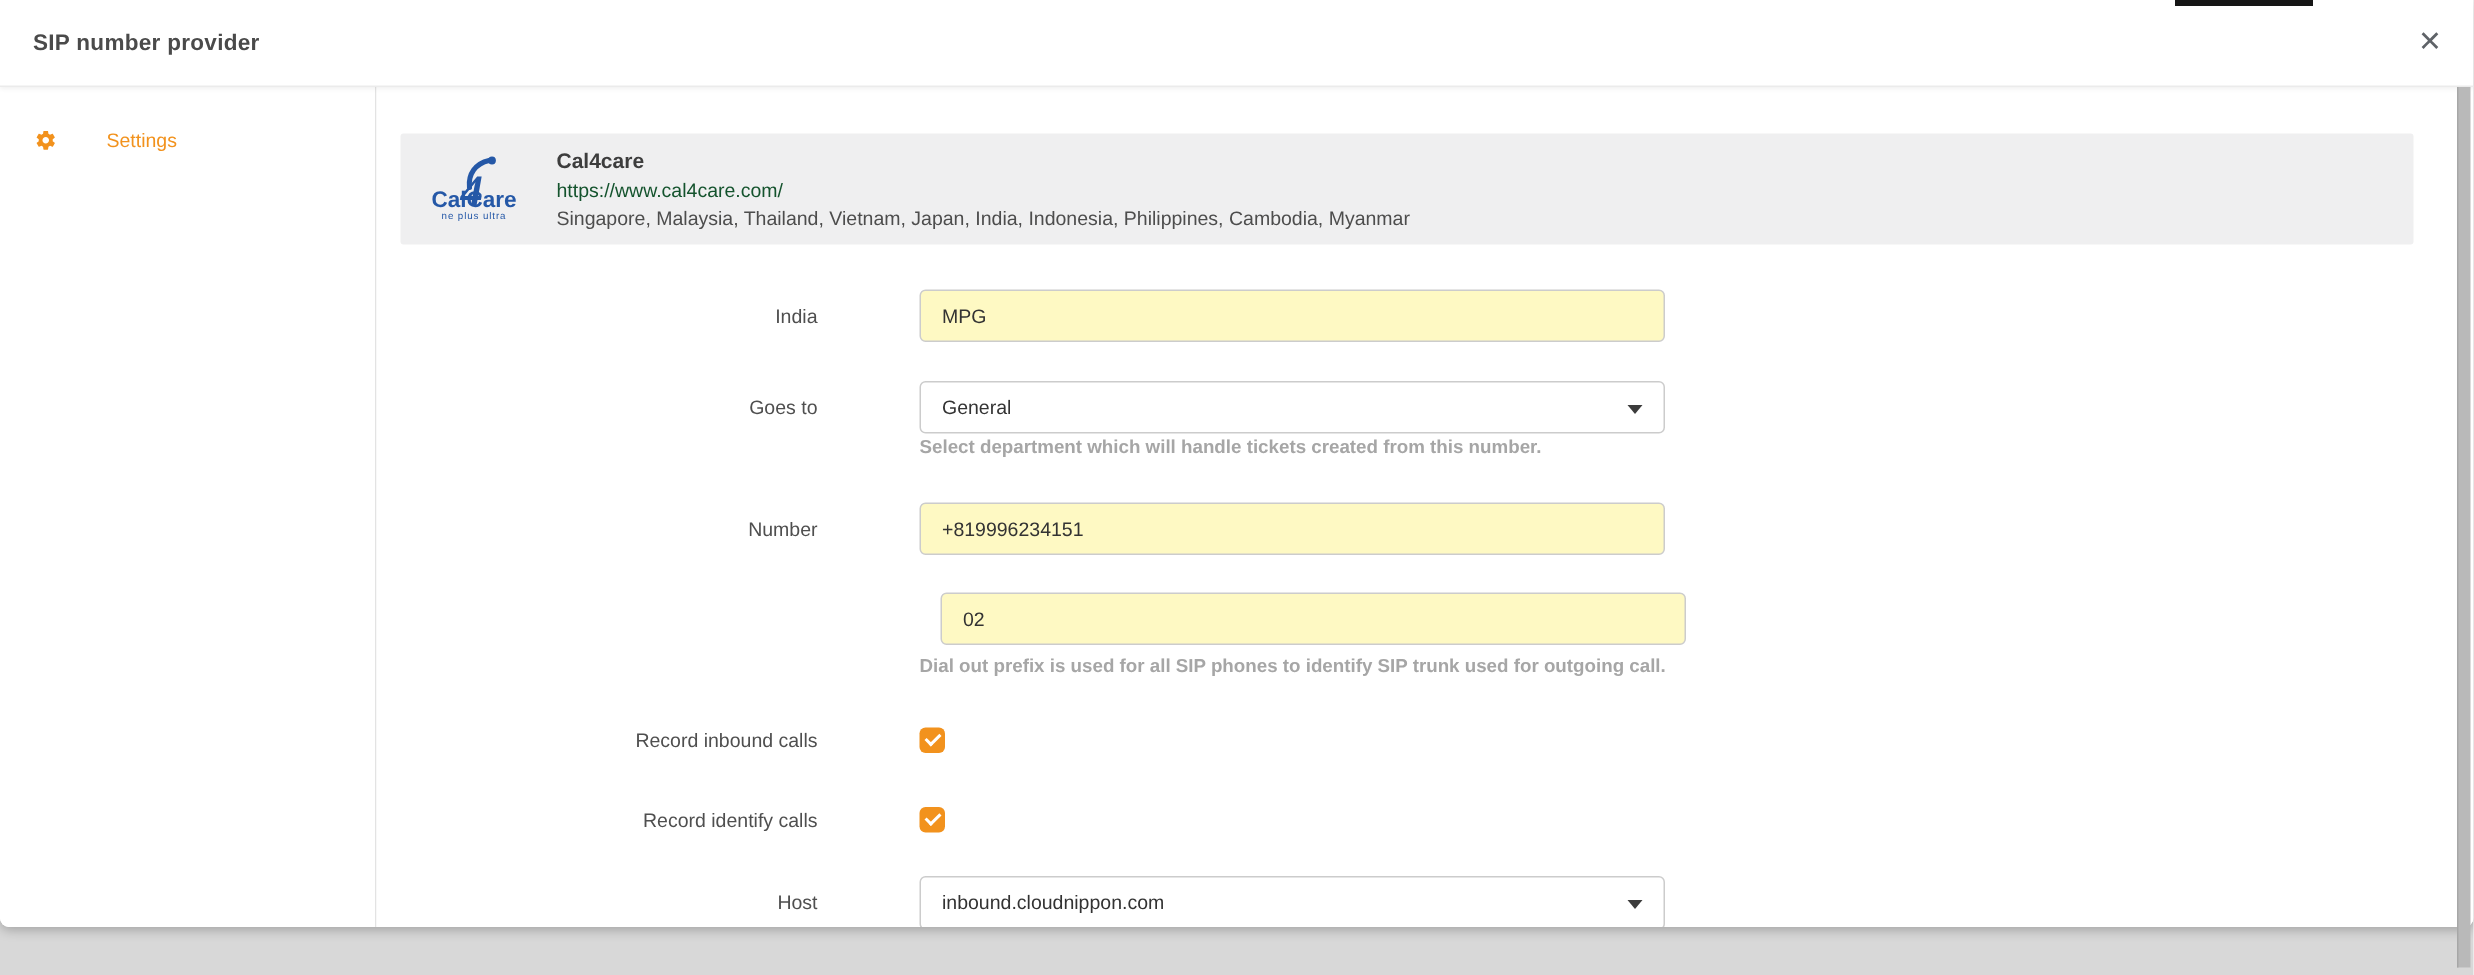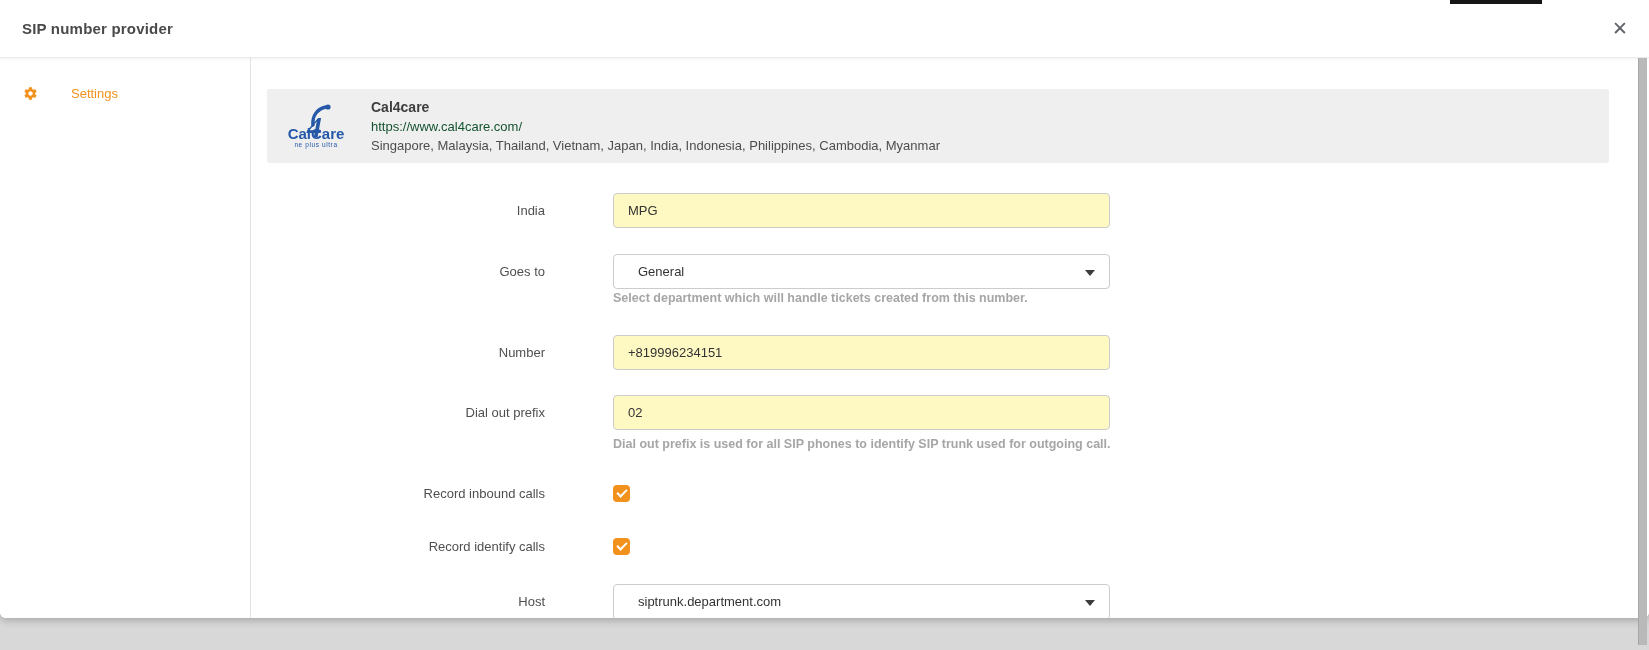--- a/index.html
+++ b/index.html
@@ -67,21 +67,21 @@
   }
   .text-input {
     position:absolute; left:362px; width:497px; height:35px;
     border:1px solid #ccc; border-radius:4px; background:#fef9c3;
     font-family:"Liberation Sans", sans-serif;
     font-size:13px; color:#333; padding:0 14px; outline:none;
   }
   .select-box {
     position:absolute; left:362px; width:497px; height:35px;
     border:1px solid #ccc; border-radius:4px; background:#fff;
-    font-size:13px; color:#333; line-height:33px; padding:0 24px;
+    font-size:13px; color:#333; line-height:33px; padding:0 14px;
     cursor:pointer;
   }
   .select-caret {
     position:absolute; right:14px; top:15px; width:0; height:0;
     border-left:5px solid transparent; border-right:5px solid transparent;
     border-top:6px solid #3c3c3c;
   }
   .help-text {
     position:absolute; left:362px; font-size:12.5px; color:#a6a6a6;font-weight:bold;
   }
@@ -152,33 +152,32 @@
       <div class="form-label" style="top:196px; line-height:35px;">Goes to</div>
       <div class="select-box" style="top:196px;">
         <span>General</span>
         <span class="select-caret"></span>
       </div>
       <div class="help-text" style="top:233px;">Select department which will handle tickets created from this number.</div>
 
       <div class="form-label" style="top:277px; line-height:35px;">Number</div>
       <input class="text-input" style="top: 277px;" value="+819996234151">
 
-      <div class="form-label" style="top:337px; line-height:35px;">Dial out prefix</div>
-      <input class="text-input" style="top: 337px;" value="02">
+      <input class="text-input" style="top: 337px; margin-left: 14px;" value="02">
       <div class="help-text" style="top:379px;">Dial out prefix is used for all SIP phones to identify SIP trunk used for outgoing call.</div>
 
       <div class="form-label" style="top:427px; line-height:17px;">Record inbound calls</div>
       <div class="checkbox" style="top:427px;"></div>
 
       <div class="form-label" style="top:480px; line-height:17px;">Record identify calls</div>
       <div class="checkbox" style="top:480px;"></div>
 
       <div class="form-label" style="top:526px; line-height:36px;">Host</div>
       <div class="select-box" style="top:526px; height:36px; line-height:34px;">
-        <span>siptrunk.department.com</span>
+        <span>inbound.cloudnippon.com</span>
         <span class="select-caret" style="top:15px;"></span>
       </div>
 
       <div class="error-input" style="top:583px;"></div>
 
     </div>
   </div>
 </div>
 
 <div class="scrollbar"></div>

